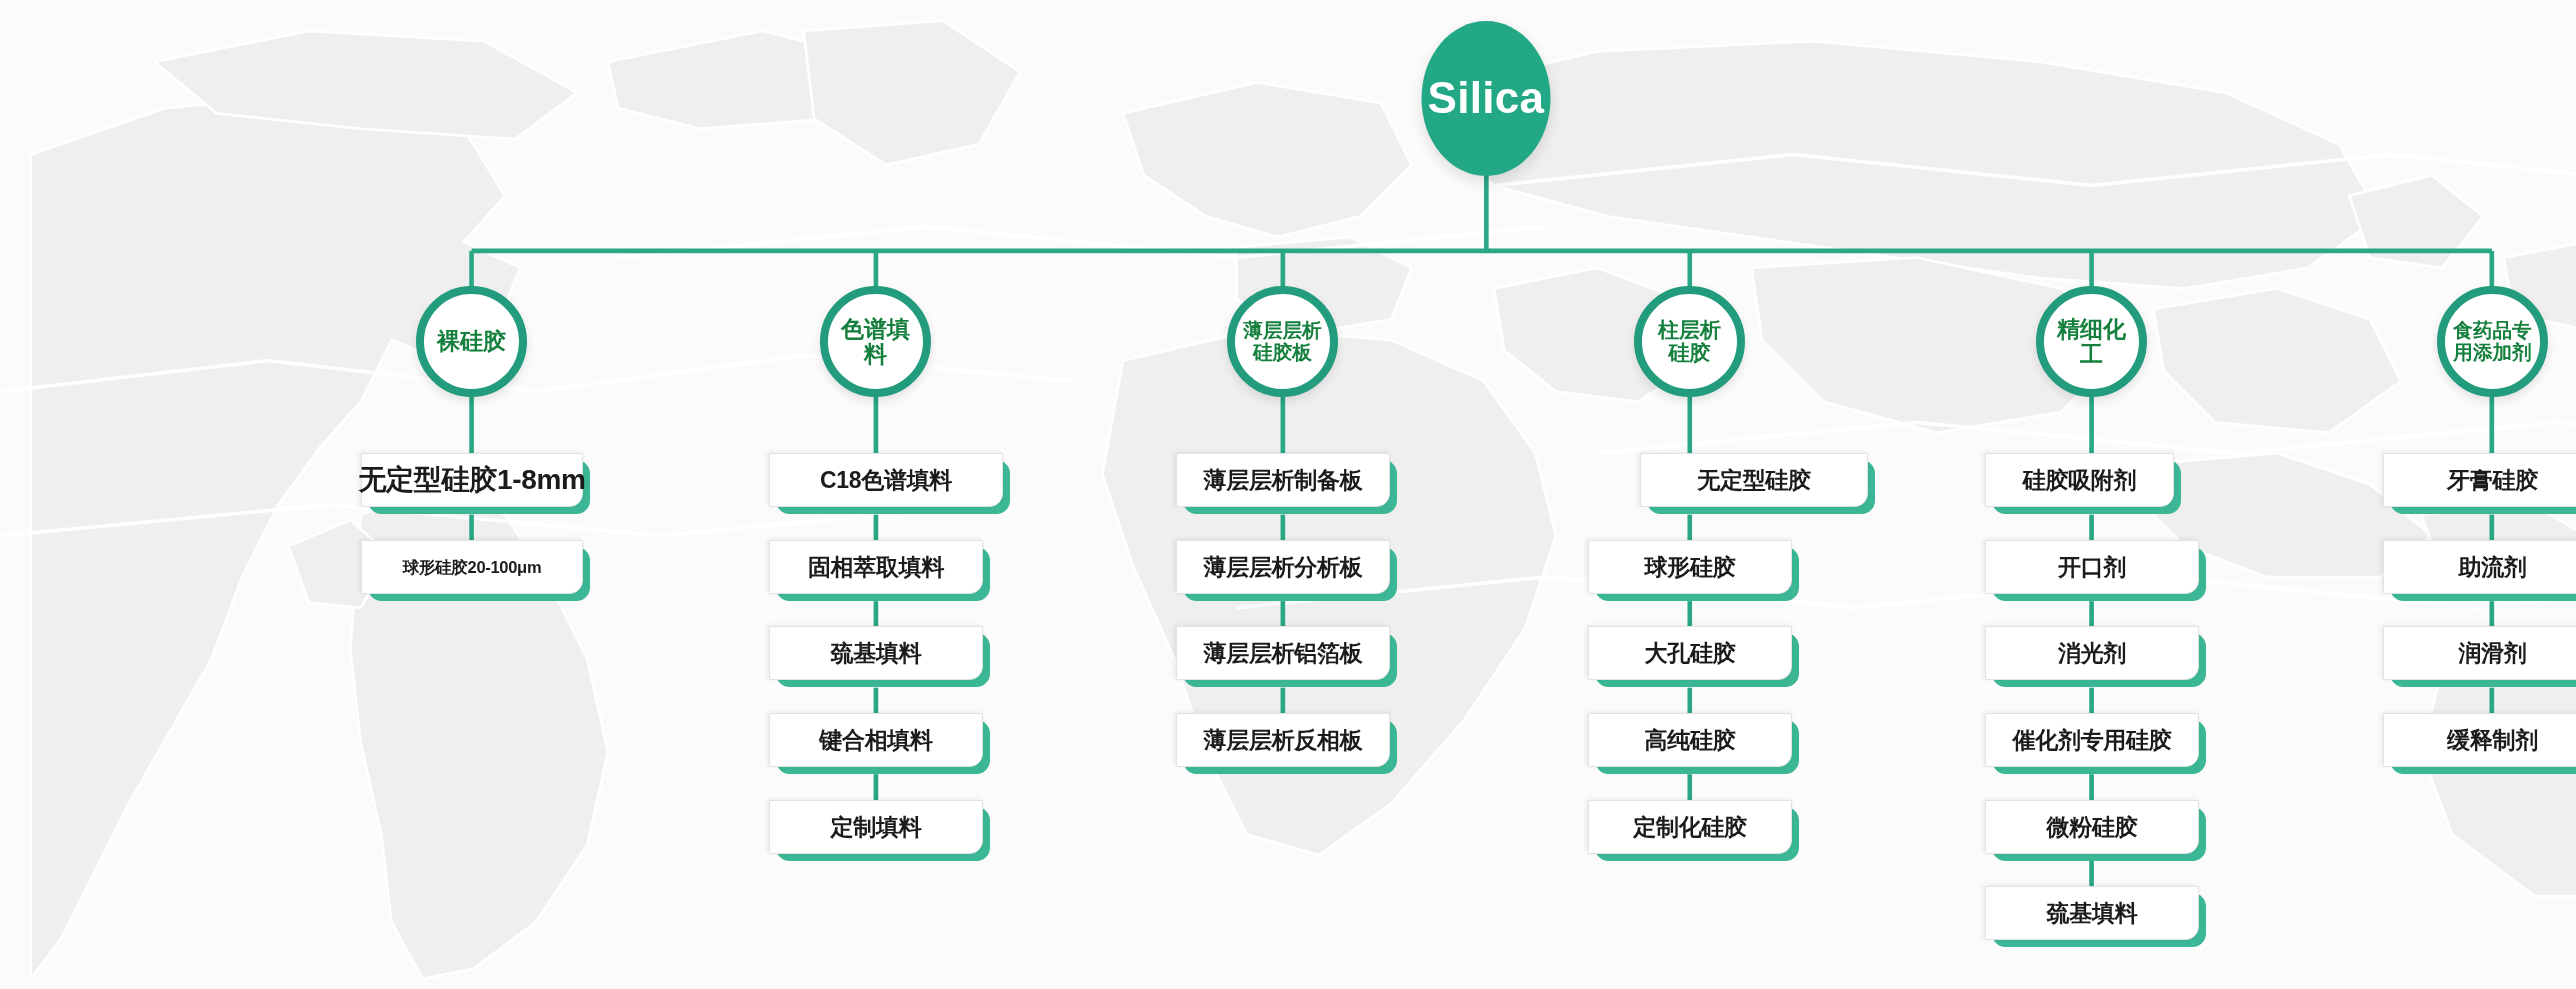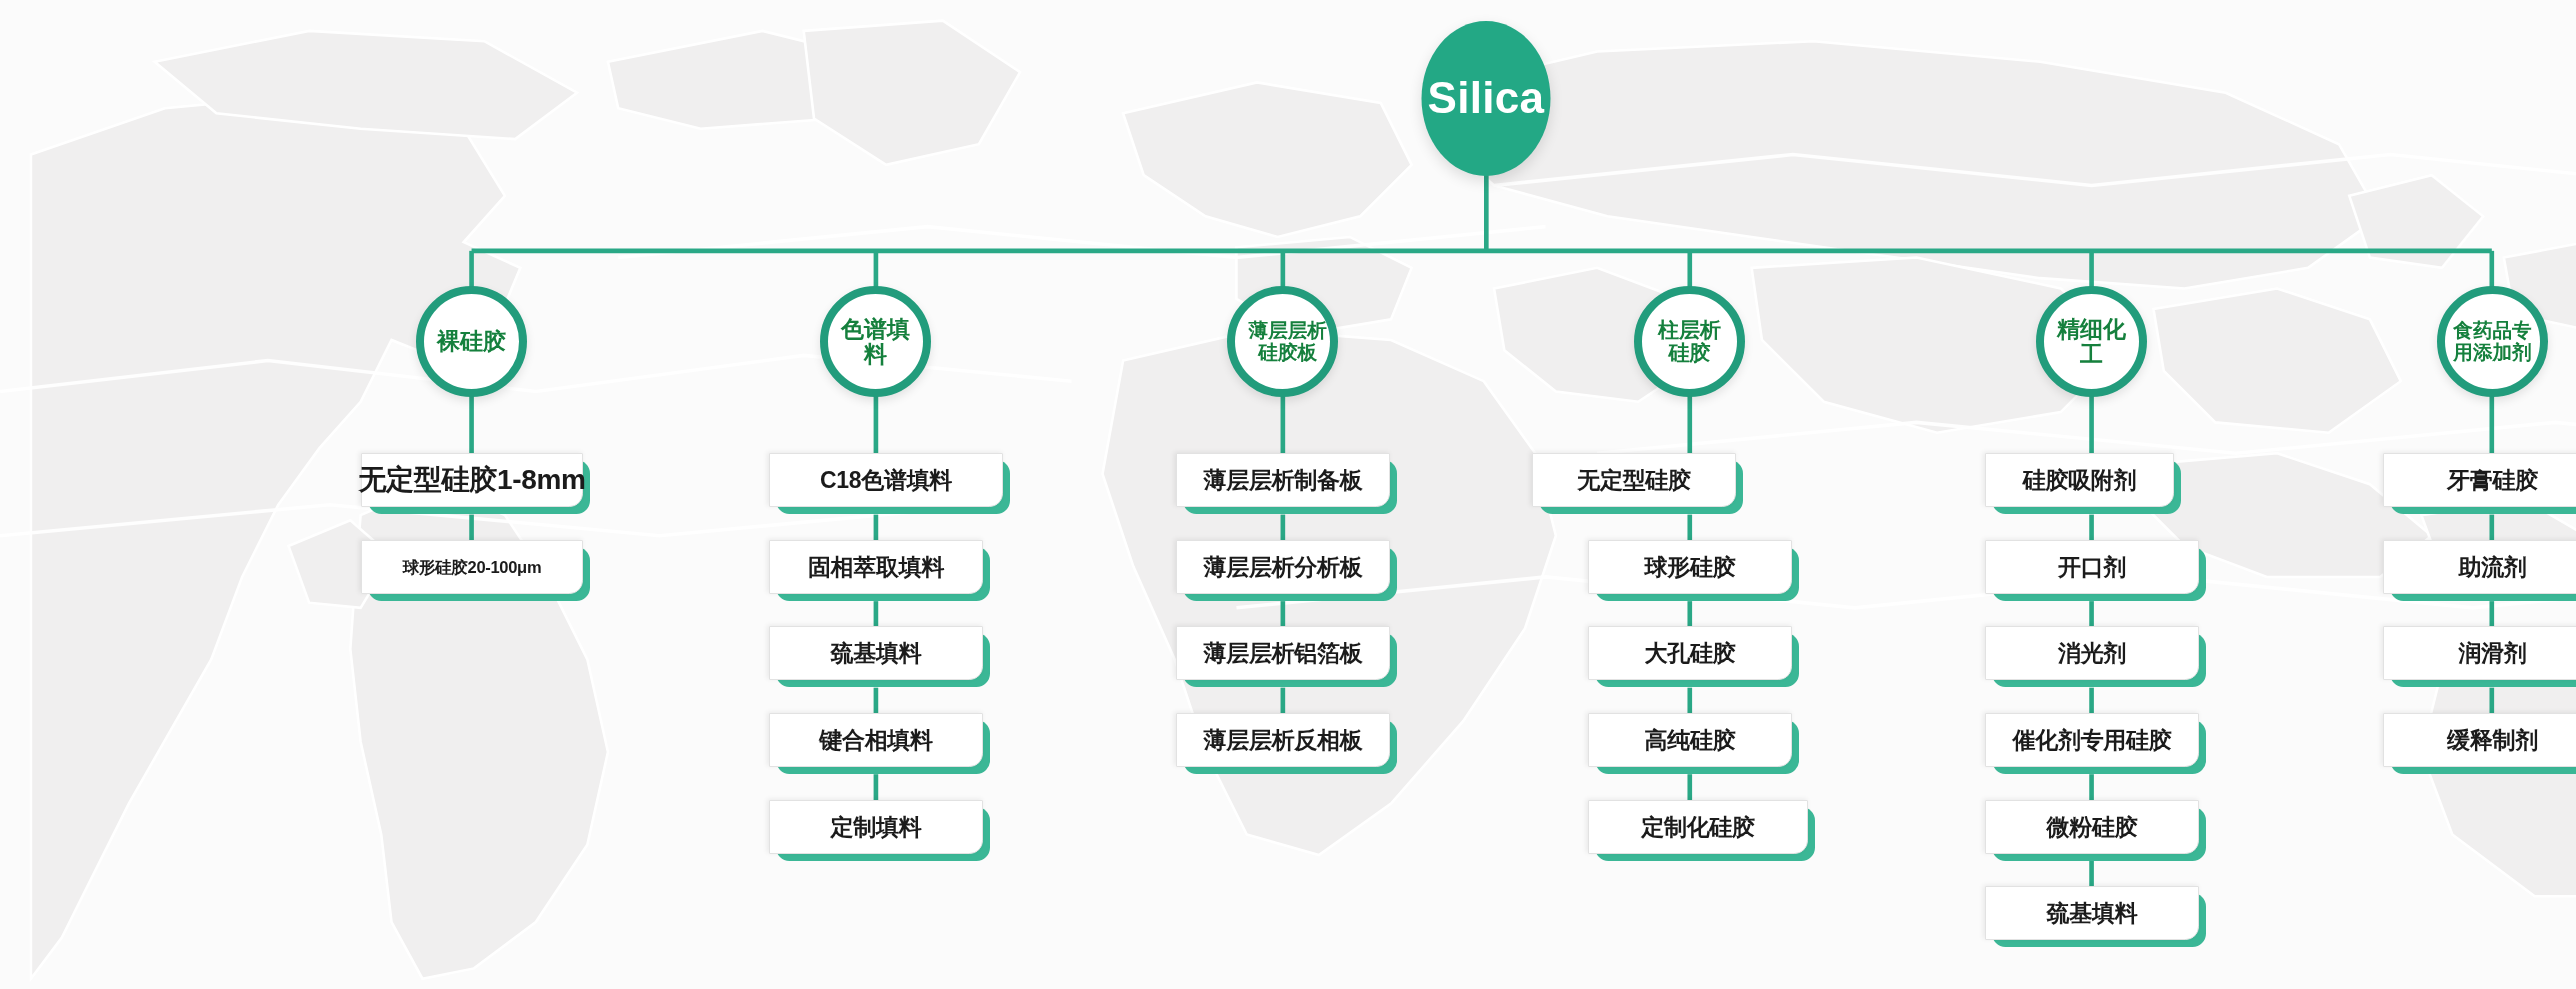--- a/index.html
+++ b/index.html
@@ -227,21 +227,21 @@
         <div class="face">
           <span class="leaf-label">键合相填料</span>
         </div>
       </div>
       <div class="leaf" style="left: 769px; top: 800px; width: 214px;">
         <div class="shadow"></div>
         <div class="face">
           <span class="leaf-label">定制填料</span>
         </div>
       </div>
-      <div class="cat-circle two-line tight" style="left: 1227px; top: 286px; justify-content: flex-end;">
+      <div class="cat-circle two-line tight" style="left: 1227px; top: 286px;">
         <span class="cat-label">薄层层析
 硅胶板</span>
       </div>
       <div class="leaf" style="left: 1176px; top: 453px; width: 214px;">
         <div class="shadow"></div>
         <div class="face">
           <span class="leaf-label">薄层层析制备板</span>
         </div>
       </div>
       <div class="leaf" style="left: 1176px; top: 540px; width: 214px;">
@@ -259,21 +259,21 @@
       <div class="leaf" style="left: 1176px; top: 713px; width: 214px;">
         <div class="shadow"></div>
         <div class="face">
           <span class="leaf-label">薄层层析反相板</span>
         </div>
       </div>
       <div class="cat-circle two-line" style="left: 1634px; top: 286px;">
         <span class="cat-label">柱层析
 硅胶</span>
       </div>
-      <div class="leaf" style="left: 1532px; top: 453px; width: 204px;">
+      <div class="leaf" style="left: 1640px; top: 453px; width: 228px;">
         <div class="shadow"></div>
         <div class="face">
           <span class="leaf-label">无定型硅胶</span>
         </div>
       </div>
       <div class="leaf" style="left: 1588px; top: 540px; width: 204px;">
         <div class="shadow"></div>
         <div class="face">
           <span class="leaf-label">球形硅胶</span>
         </div>
@@ -283,21 +283,21 @@
         <div class="face">
           <span class="leaf-label">大孔硅胶</span>
         </div>
       </div>
       <div class="leaf" style="left: 1588px; top: 713px; width: 204px;">
         <div class="shadow"></div>
         <div class="face">
           <span class="leaf-label">高纯硅胶</span>
         </div>
       </div>
-      <div class="leaf" style="left: 1588px; top: 800px; width: 220px;">
+      <div class="leaf" style="left: 1588px; top: 800px; width: 204px;">
         <div class="shadow"></div>
         <div class="face">
           <span class="leaf-label">定制化硅胶</span>
         </div>
       </div>
       <div class="cat-circle" style="left: 2036px; top: 286px;">
         <span class="cat-label">精细化工</span>
       </div>
       <div class="leaf" style="left: 1985px; top: 453px; width: 189px;">
         <div class="shadow"></div>

